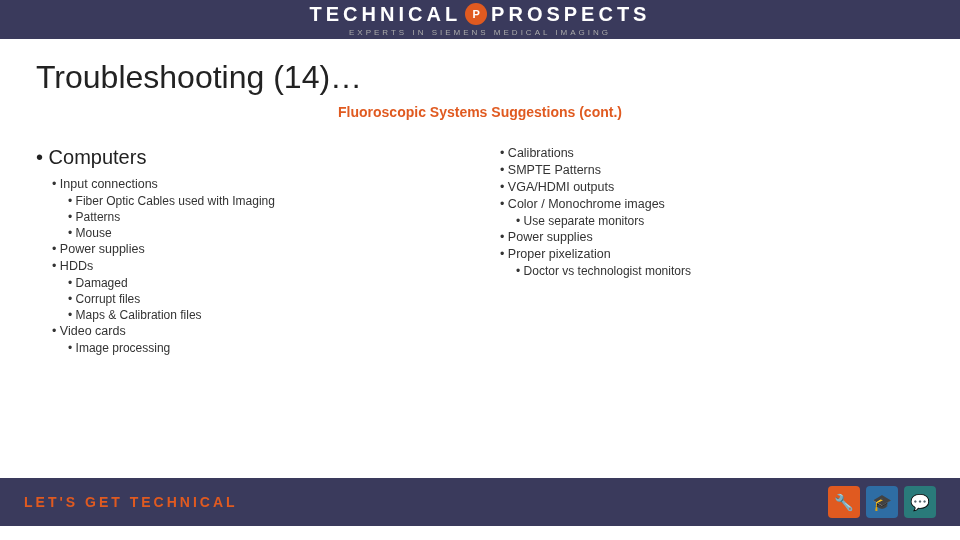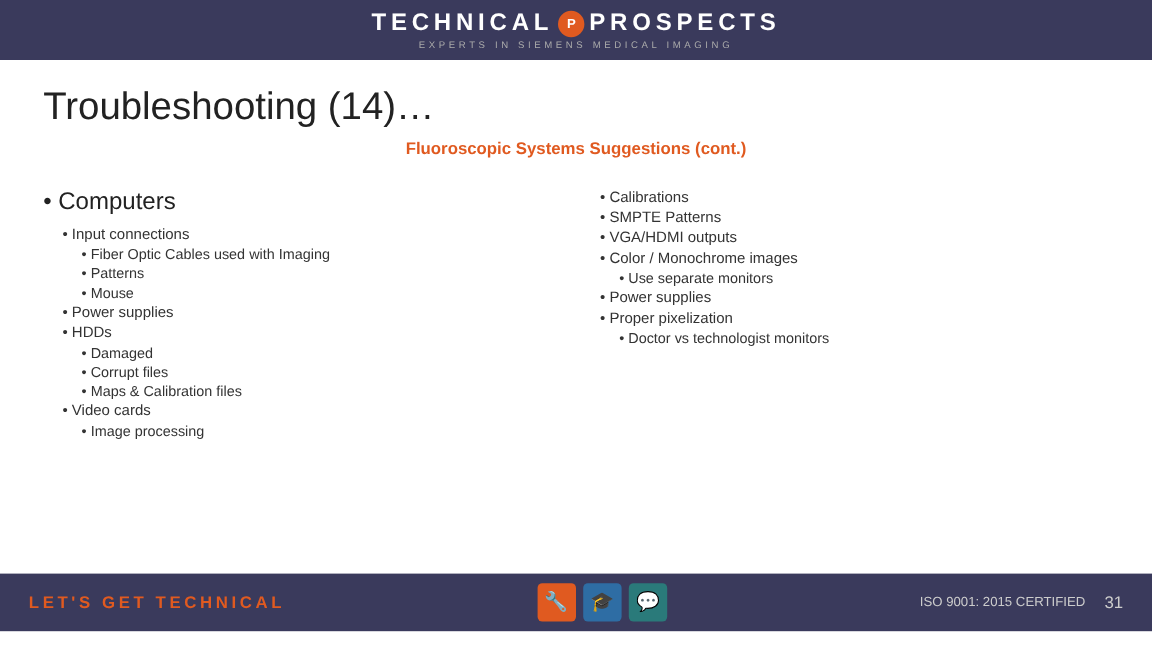--- a/index.html
+++ b/index.html
@@ -7,21 +7,21 @@
       width: 960px;
       height: 540px;
       font-family: Arial, sans-serif;
       background: #fff;
       overflow: hidden;
     }
 
     
     .header {
       background: #3a3a5c;
-      height: 50px;
+      height: 39px;
       display: flex;
       flex-direction: column;
       align-items: center;
       justify-content: center;
       padding: 6px 0;
     }
     .header-brand {
       display: flex;
       align-items: center;
       gap: 4px;
@@ -241,17 +241,13 @@
 
 <div class="orange-bar"></div>
 
 <div class="footer">
   <div class="footer-brand">LET'S GET TECHNICAL</div>
   <div class="footer-icons">
     <div class="footer-icon-box orange">🔧</div>
     <div class="footer-icon-box blue">🎓</div>
     <div class="footer-icon-box teal">💬</div>
   </div>
-  <div class="footer-right">
-    <span class="cert">ISO 9001: 2015 CERTIFIED</span>
-    <span class="page-num">31</span>
-  </div>
 </div>
 
 </body></html>

